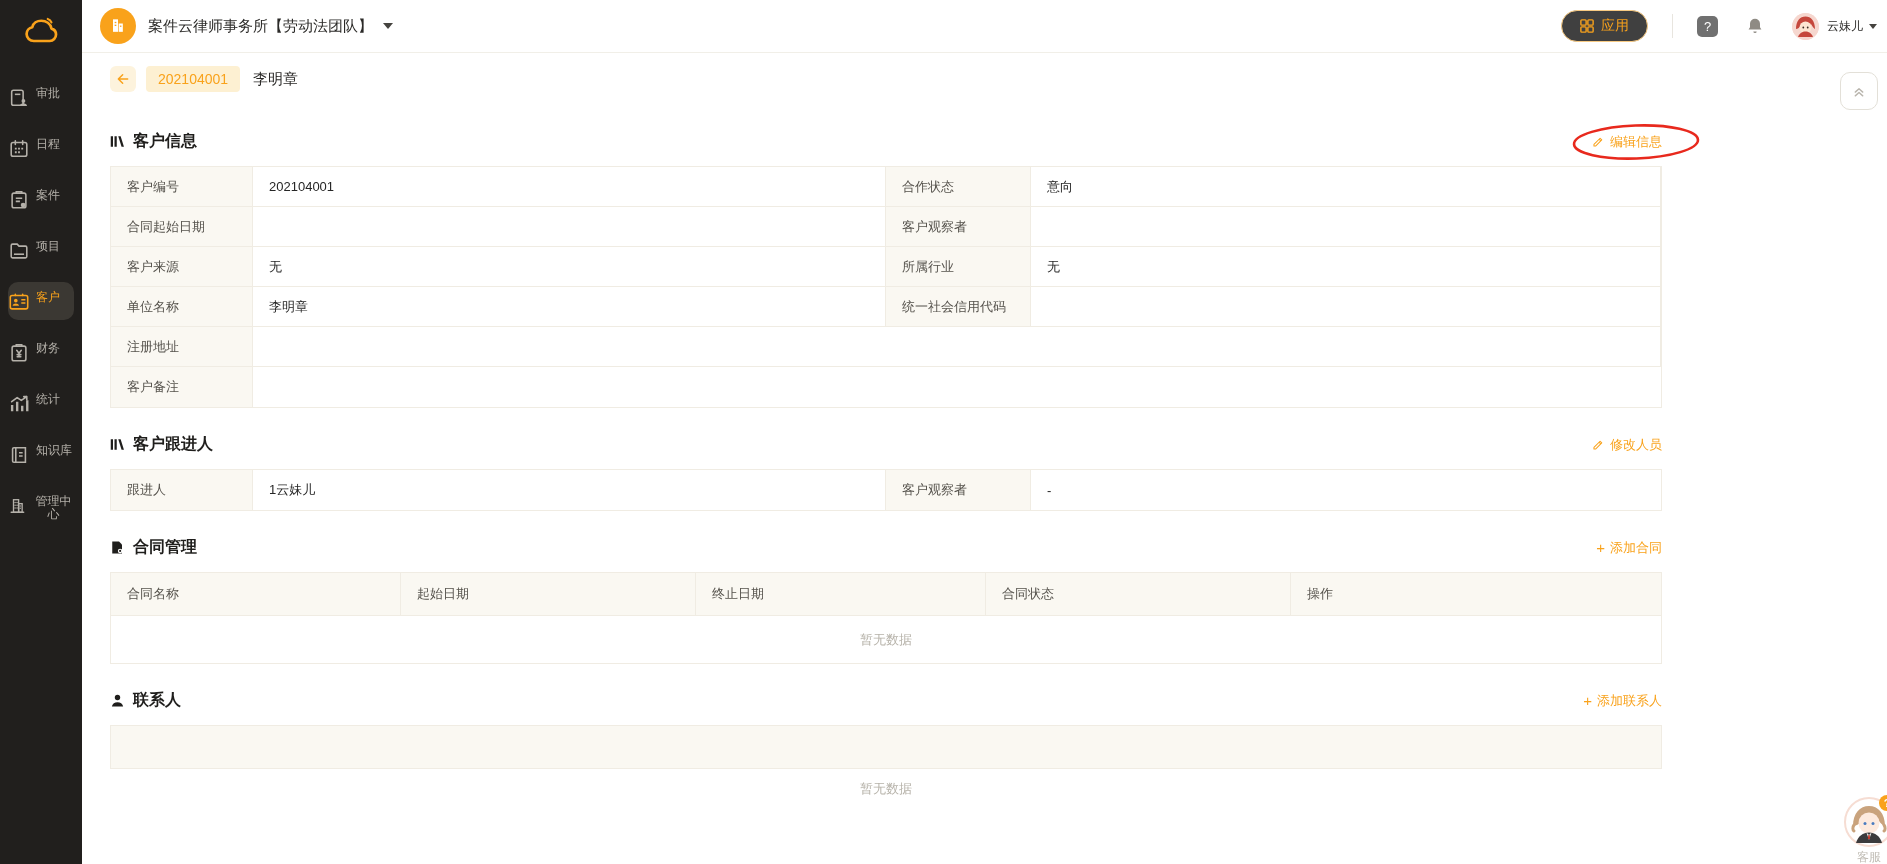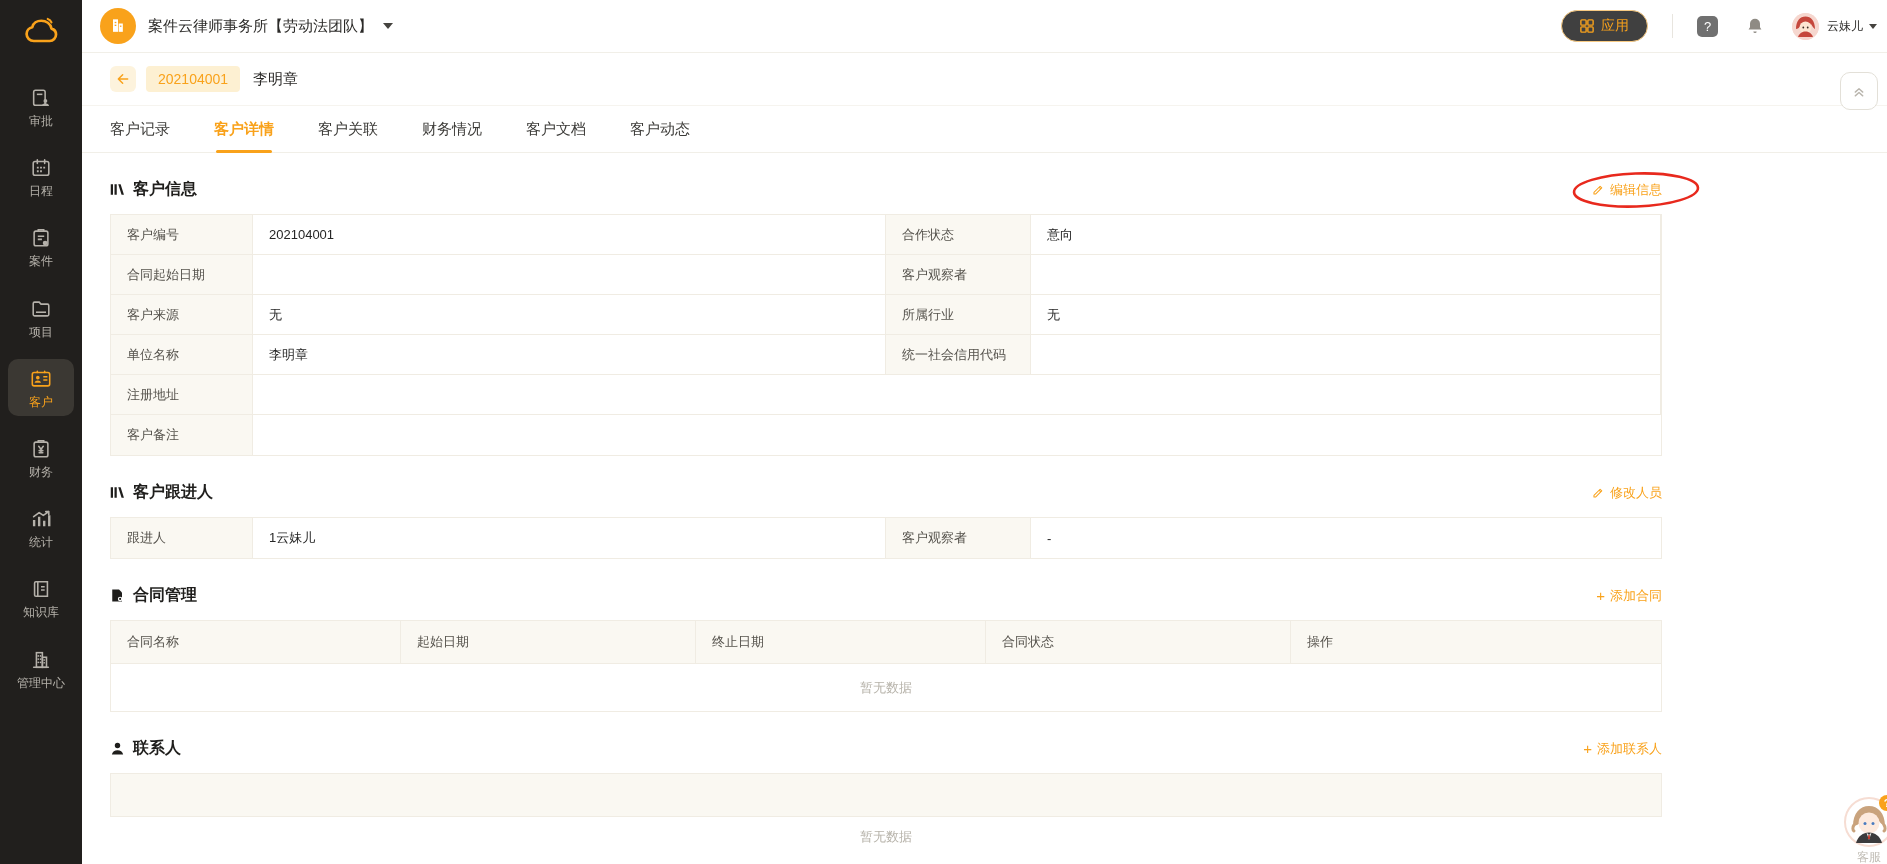--- a/index.html
+++ b/index.html
@@ -10,21 +10,21 @@
   html,body{margin:0;padding:0}
   body{width:1887px;height:864px;overflow:hidden;display:flex;background:#fff;
        font-family:"Liberation Sans","DejaVu Sans",sans-serif;color:var(--ink)}
   svg{display:block}
 
   
   .sidebar{width:82px;flex:none;background:var(--sb-bg);color:var(--sb-fg);
            display:flex;flex-direction:column;align-items:center}
   .sb-logo{margin:14px 0 28px}
   .sb-item{width:66px;padding:9px 0 7px;margin-bottom:13px;border-radius:10px;display:flex;
-           flex-direction:column;align-items:center;gap:6px;font-size:12px;cursor:pointer;line-height:1.1;text-align:center}
+           flex-direction:row;gap:6px;font-size:12px;cursor:pointer;line-height:1.1;text-align:center}
   .sb-item svg{width:22px;height:22px}
   .sb-item.active{background:#3b3833;color:var(--accent)}
 
   
   .main{flex:1;display:flex;flex-direction:column;min-width:0}
   .topbar{height:53px;flex:none;display:flex;align-items:center;padding:0 10px 0 18px;
           border-bottom:1px solid #f1efe8;background:#fff}
   .org-logo{width:36px;height:36px;border-radius:50%;background:var(--accent);
             display:flex;align-items:center;justify-content:center;flex:none}
   .org-name{font-size:15px;font-weight:normal;color:#2b2a28;margin-left:12px;white-space:nowrap}
@@ -252,28 +252,20 @@
       <div class="code-badge">202104001</div>
       <div class="crumb-name">李明章</div>
     </div>
 
     <div class="collapse-btn">
       <svg width="18" height="18" viewBox="0 0 24 24">
         <path d="M7 13.5 12 9l5 4.5M7 18.5l5-4.5 5 4.5" fill="none" stroke="#b9b5ad" stroke-width="1.8" stroke-linecap="round" stroke-linejoin="round"></path>
       </svg>
     </div>
 
-    <div class="tabs-row">
-      <div class="tab">客户记录</div>
-      <div class="tab active">客户详情</div>
-      <div class="tab">客户关联</div>
-      <div class="tab">财务情况</div>
-      <div class="tab">客户文档</div>
-      <div class="tab">客户动态</div>
-    </div>
 
     <div class="page">
 
       <div class="sec-head">
         <div class="sec-title">
           <svg width="15" height="15" viewBox="0 0 20 20">
             <rect x="1" y="3" width="3" height="14" fill="#1f1e1c"></rect>
               <rect x="6" y="3" width="3" height="14" fill="#1f1e1c"></rect>
             <path d="M11 3h3.2l4.4 14h-3.2z" fill="#1f1e1c"></path>
           </svg>

